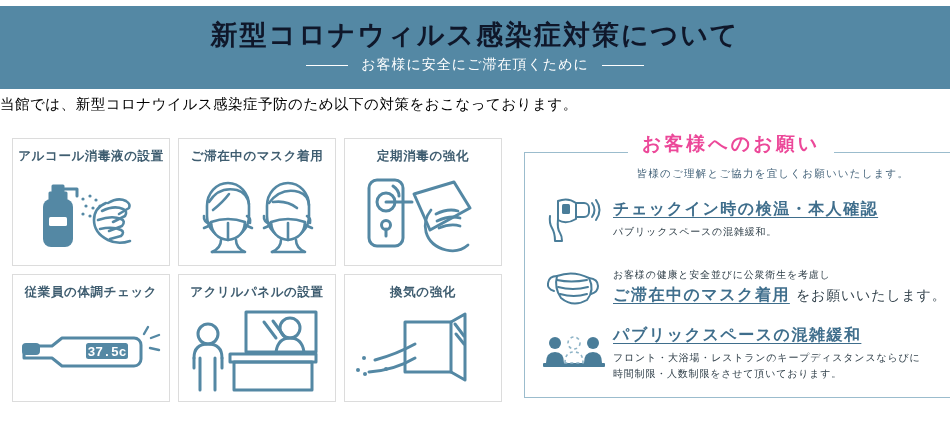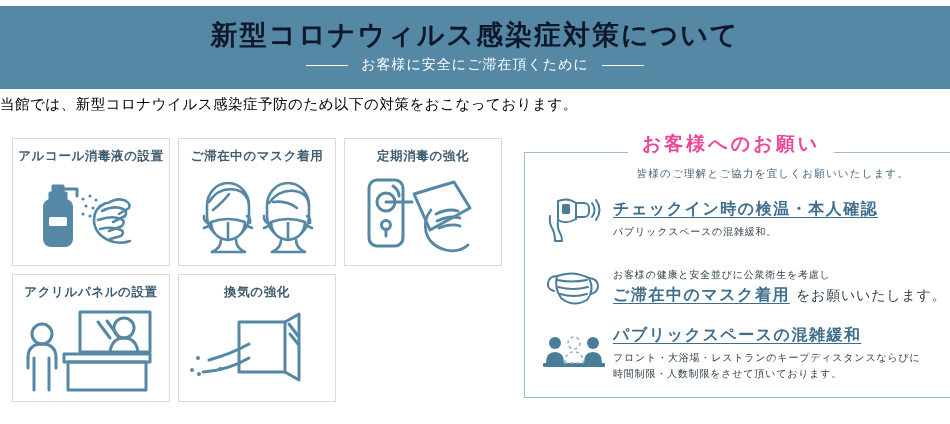--- a/index.html
+++ b/index.html
@@ -279,20 +279,36 @@
           <path d="M57 22 l40 -12 l16 26 l-40 22 z"></path>
         </g>
         <g fill="none" stroke="#5488a4" stroke-width="2.8" stroke-linecap="round" stroke-linejoin="round">
           <path d="M79 42 q12 -6 22 -3 M80 49 q13 -6 23 -3 M82 56 q12 -5 21 -2"></path>
           <path d="M74 38 q-8 10 -5 22 q4 14 20 18 q13 3 22 -5"></path>
         </g>
       </svg>
     </div>
   </div>
 
+  <div class="card">
+    <div class="card-title">従業員の体調チェック</div>
+    <div class="card-art">
+      <svg width="150" height="70" viewBox="0 0 150 70">
+        <g fill="none" stroke="#5488a4" stroke-width="3" stroke-linejoin="round" stroke-linecap="round">
+          <path d="M8 30 h28 l10 -8 h72 a7 7 0 0 1 7 7 v14 a7 7 0 0 1 -7 7 h-72 l-10 -8 h-28 z"></path>
+        </g>
+        <rect x="6" y="27" width="18" height="12" rx="4" fill="#5488a4"></rect>
+        <rect x="70" y="27" width="42" height="16" rx="2.5" fill="#5488a4"></rect>
+        <text x="91" y="40" text-anchor="middle" font-family="'Liberation Mono','DejaVu Sans Mono',monospace" font-size="13" font-weight="bold" fill="#ffffff">37.5c</text>
+        <g stroke="#5488a4" stroke-width="2.4" stroke-linecap="round">
+          <path d="M128 18 l4 -7 M135 22 l8 -3 M134 32 l9 2"></path>
+        </g>
+      </svg>
+    </div>
+  </div>
 
   <div class="card">
     <div class="card-title">アクリルパネルの設置</div>
     <div class="card-art">
       <svg width="142" height="90" viewBox="0 0 142 90">
         <g fill="none" stroke="#5488a4" stroke-width="3" stroke-linejoin="round" stroke-linecap="round">
 
           <rect x="60" y="6" width="70" height="40"></rect>
           <path d="M78 16 l12 16 M87 15 l11 15"></path>
 

